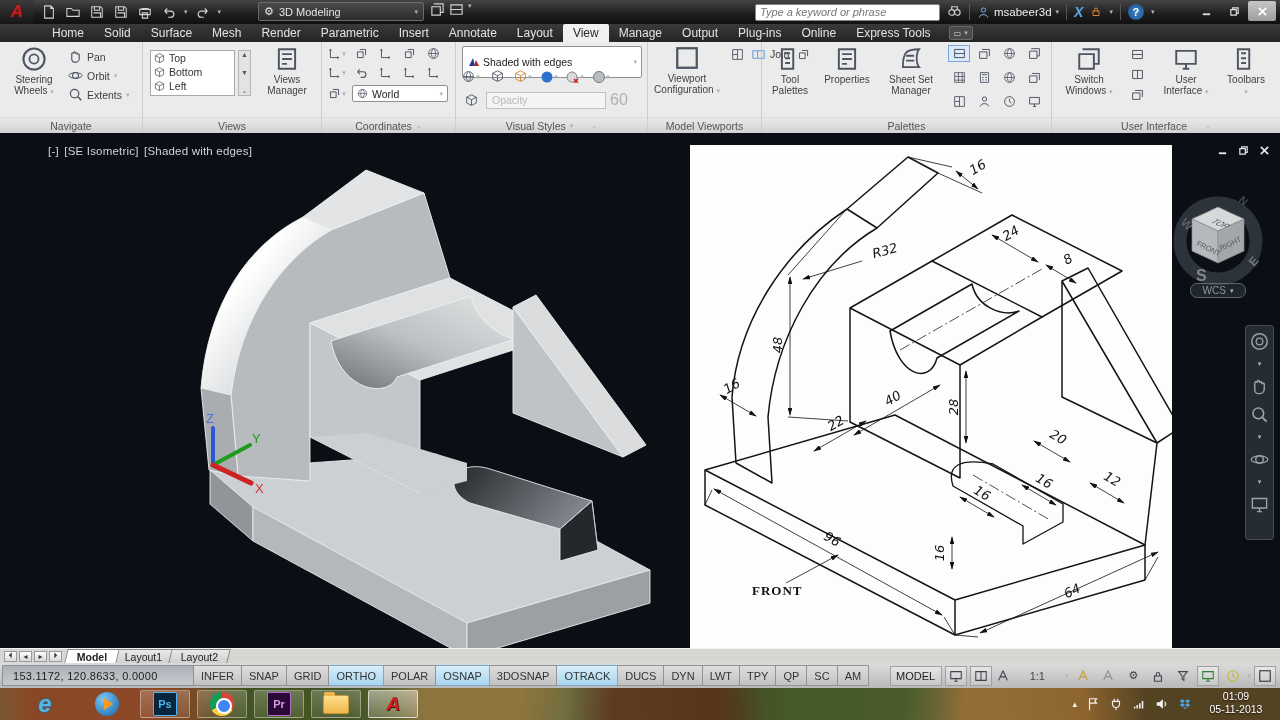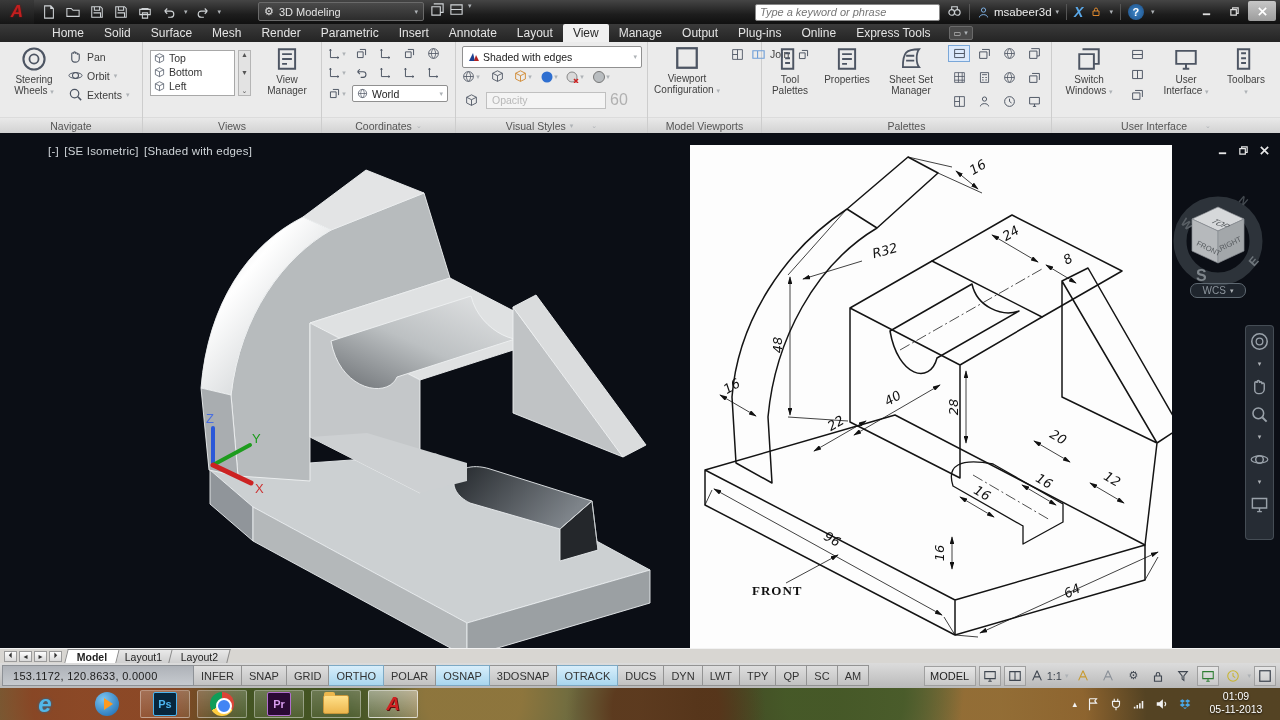--- a/index.html
+++ b/index.html
@@ -477,21 +477,21 @@
         </div>
         <div class="scrollcol" style="left:95px;top:8px;height:46px">
           <span>▲</span>
           <span>▼</span>
           <span>⌄</span>
         </div>
         <div class="bigbtn" style="left:114px;top:4px;width:60px">
           <svg style="color:#4d5563">
               <use href="#s-props"></use>
             </svg><br>
-          <span>View Manager</span>
+          <span>Views Manager</span>
         </div>
       </div>
       <div class="ptitle">
           <span>Views</span>
         </div>
     </div>
 
     <div class="panel" style="left:322px;width:134px">
       <div class="pbody">
         <div style="position:absolute;left:4px;top:3px;display:flex;gap:2px">
@@ -567,21 +567,21 @@
         </div>
       </div>
       <div class="ptitle">
           <span>Coordinates</span>
           <span class="caret">⌄</span>
         </div>
     </div>
 
     <div class="panel" style="left:456px;width:192px">
       <div class="pbody">
-        <div class="combo" style="position:absolute;left:6px;top:4px;width:180px;height:22px">
+        <div class="combo" style="position:absolute;left:6px;top:4px;width:180px;height:32px">
           <svg width="12" height="12">
               <polygon points="2,10 6,2 8,10" fill="#1b3f8f"></polygon>
               <polygon points="7,10 9,4 12,10" fill="#b22222"></polygon>
             </svg>
           <span class="flex">Shaded with edges</span>
           <span class="caret">▾</span>
         </div>
         <div style="position:absolute;left:4px;top:26px;display:flex;gap:4px">
           <span class="sicon">
               <svg>
@@ -1038,21 +1038,21 @@
       <span class="sb-ic">
           <svg>
             <use href="#s-monitor"></use>
           </svg>
         </span>
       <span class="sb-ic">
           <svg>
             <use href="#s-winsplitv"></use>
           </svg>
         </span>
-      <span class="sb-ic noborder" style="width:auto;gap:3px">
+      <span class="sb-ic noborder" style="width:auto;gap:20px">
         <svg>
             <use href="#s-tripod"></use>
           </svg>
         <span>1:1</span>
         <span class="caret">▾</span>
       </span>
       <span class="sb-ic noborder" style="color:#c89a30">
           <svg>
             <use href="#s-tripod"></use>
           </svg>

